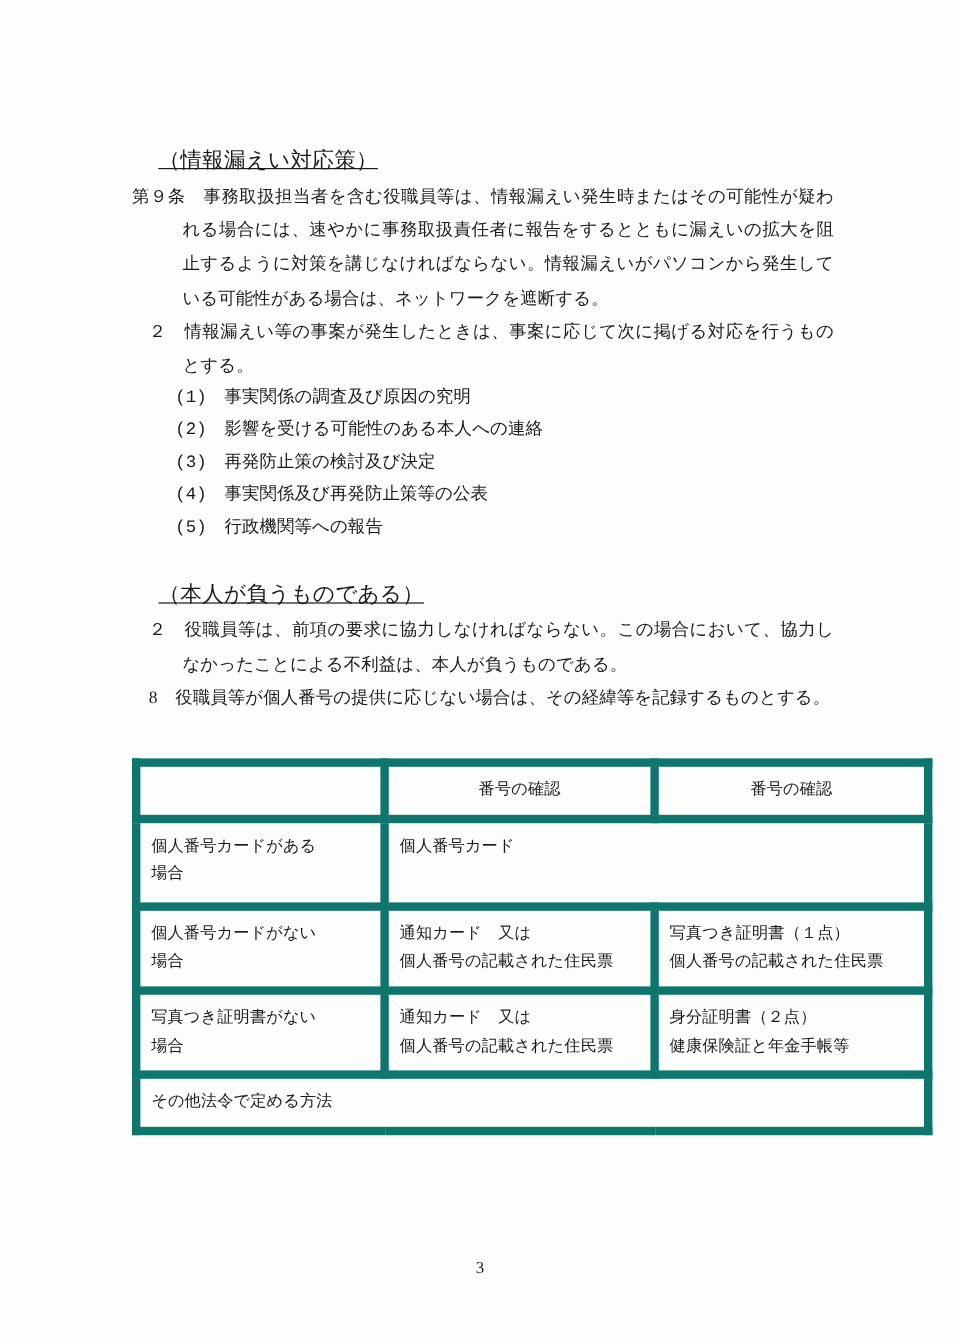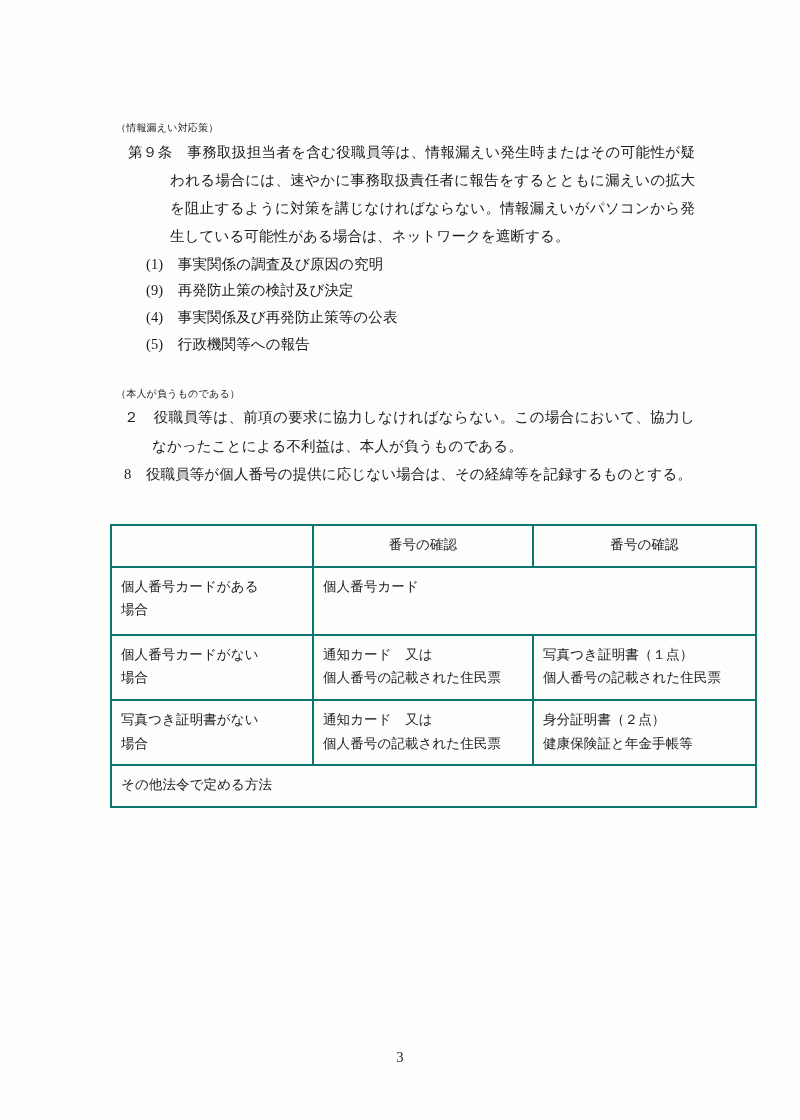--- a/index.html
+++ b/index.html
@@ -23,57 +23,58 @@
   .content {
     position: absolute;
     left: 110px;
     top: 120px;
     width: 585px;
   }
   .section {
     margin-bottom: 6px;
   }
   .heading {
-    font-size: 10px;
+    font-size: 18px;
     line-height: 1.55;
-    margin: 0 0 2px 0;
+    margin: 0 0 2px 16px;
     padding-left: 6px;
     letter-spacing: 0.2px;
+    text-decoration: underline;
   }
   .para {
     font-size: 14.5px;
     line-height: 1.95;
     margin: 0;
     letter-spacing: 0.1px;
     text-align: justify;
   }
   .para.hang {
     padding-left: 42px;
     text-indent: -42px;
-    margin-left: 18px;
   }
   .para.hang2 {
     padding-left: 42px;
     text-indent: -28px;
   }
   .para.numitem {
     padding-left: 62px;
     text-indent: -26px;
     line-height: 1.85;
+    font-family: Liberation Mono, monospace;
   }
   .spacer-md { height: 22px; }
 
   table.idtable {
     border-collapse: collapse;
     width: 585px;
     margin-top: 8px;
     table-layout: fixed;
   }
   table.idtable td {
-    border: 2px solid #0f766e;
+    border: 7px solid #0f766e;
     font-size: 13.5px;
     line-height: 1.75;
     padding: 7px 9px 9px 9px;
     vertical-align: top;
     letter-spacing: 0.1px;
   }
   td.c1 { width: 182px; }
   td.c2 { width: 200px; }
   td.c3 { width: 203px; }
   td.hdr {
@@ -96,22 +97,24 @@
 </style>
 </head>
 <body>
 
 <div class="page">
   <div class="content">
 
     <div class="section">
       <p class="heading">（情報漏えい対応策）</p>
       <p class="para hang">第９条　事務取扱担当者を含む役職員等は、情報漏えい発生時またはその可能性が疑われる場合には、速やかに事務取扱責任者に報告をするとともに漏えいの拡大を阻止するように対策を講じなければならない。情報漏えいがパソコンから発生している可能性がある場合は、ネットワークを遮断する。</p>
+      <p class="para hang2">２　情報漏えい等の事案が発生したときは、事案に応じて次に掲げる対応を行うものとする。</p>
       <p class="para numitem">(1)　事実関係の調査及び原因の究明</p>
-      <p class="para numitem">(9)　再発防止策の検討及び決定</p>
+      <p class="para numitem">(2)　影響を受ける可能性のある本人への連絡</p>
+      <p class="para numitem">(3)　再発防止策の検討及び決定</p>
       <p class="para numitem">(4)　事実関係及び再発防止策等の公表</p>
       <p class="para numitem">(5)　行政機関等への報告</p>
     </div>
 
     <div class="spacer-md"></div>
 
     <div class="section">
       <p class="heading">（本人が負うものである）</p>
       <p class="para hang2">２　役職員等は、前項の要求に協力しなければならない。この場合において、協力しなかったことによる不利益は、本人が負うものである。</p>
       <p class="para hang2">8　役職員等が個人番号の提供に応じない場合は、その経緯等を記録するものとする。</p>

